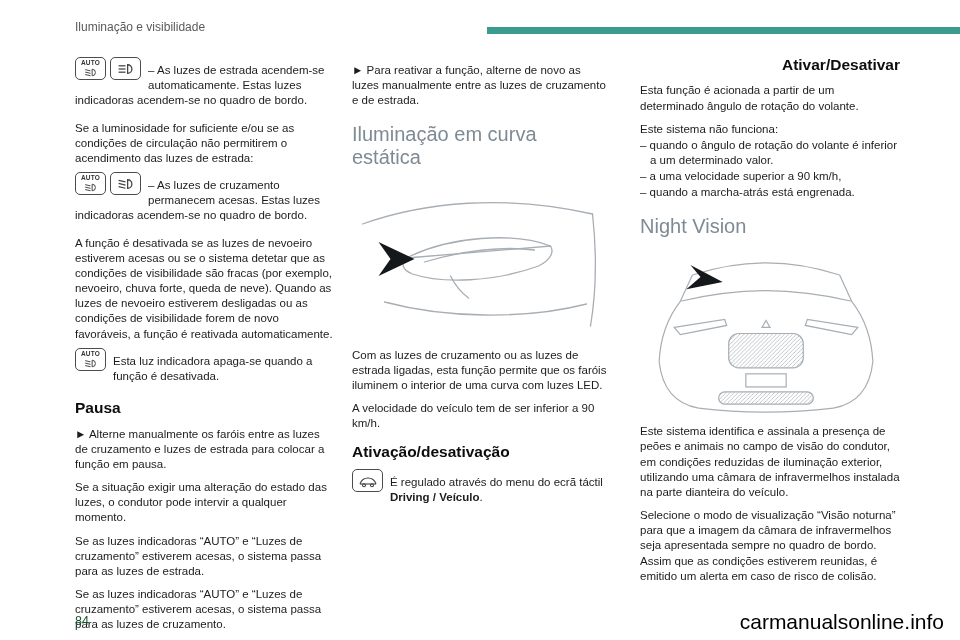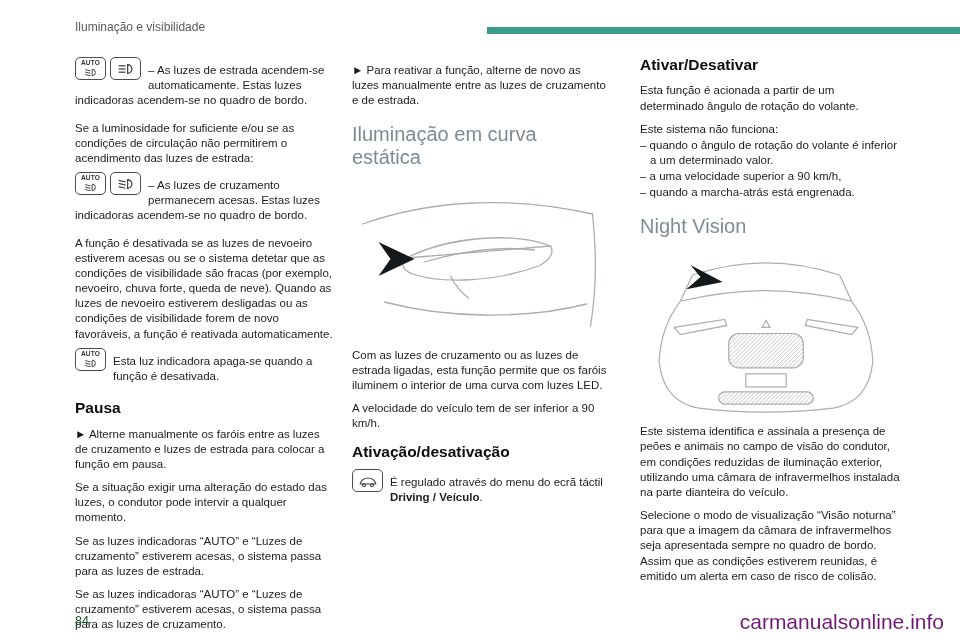--- a/index.html
+++ b/index.html
@@ -7,31 +7,31 @@
         color:#1c1c1c;font-family:"Liberation Sans",sans-serif;}
   .header-title{position:absolute;left:75px;top:20px;font-size:12px;color:#5a5a5a;}
   .top-bar{position:absolute;left:487px;top:27px;width:473px;height:7px;background:#3a9b8e;}
   .col{position:absolute;top:55px;font-size:11.5px;line-height:1.32;color:#1c1c1c;}
   .col1{left:75px;width:258px;}
   .col2{left:352px;width:257px;}
   .col3{left:640px;width:260px;}
   .p{margin:8px 0 4px;}
   .hang{padding-left:10px;text-indent:-10px;margin:0 0 1px;}
   .h2{font-size:15.5px;font-weight:bold;margin:10px 0 5px;color:#0d0d0d;}
-  .mt0{margin-top:0;}
+  .mt0{margin-top:0;text-align:right;}
   .h1big{font-size:20px;color:#7e8a94;font-weight:400;line-height:1.18;margin:14px 0 10px;}
   .iconblock{overflow:hidden;margin:0 0 5px;}
   .icon-float{float:left;display:flex;gap:4px;margin:2px 7px 2px 0;}
   .pict{box-sizing:border-box;width:31px;height:23px;border:1.5px solid #4c4c4c;border-radius:5px;
         display:flex;flex-direction:column;align-items:center;justify-content:center;background:#fff;gap:1px;}
   .pict .auto{font-size:6.5px;font-weight:700;line-height:1;color:#333;letter-spacing:.2px;}
   .figure{margin:2px 0 8px;}
   .figure svg{display:block;}
   .pagenum{position:absolute;left:75px;bottom:12px;font-size:12.5px;color:#14532d;}
-  .watermark{position:absolute;right:16px;bottom:6px;font-size:21px;color:#701a75;}
+  .watermark{position:absolute;right:16px;bottom:6px;font-size:21px;color:#000000;}
   b{font-weight:bold;}
 </style>
 </head>
 <body>
 
 <div class="page">
 
   <div class="header-title">Iluminação e visibilidade</div>
   <div class="top-bar"></div>
 

